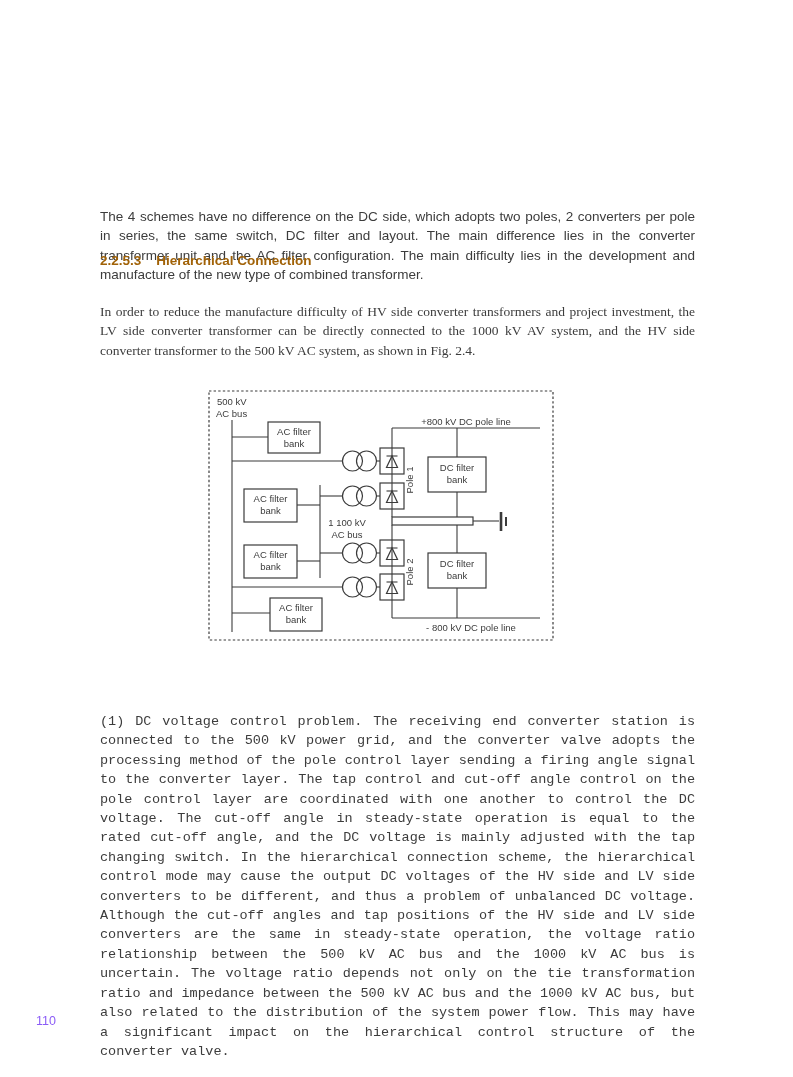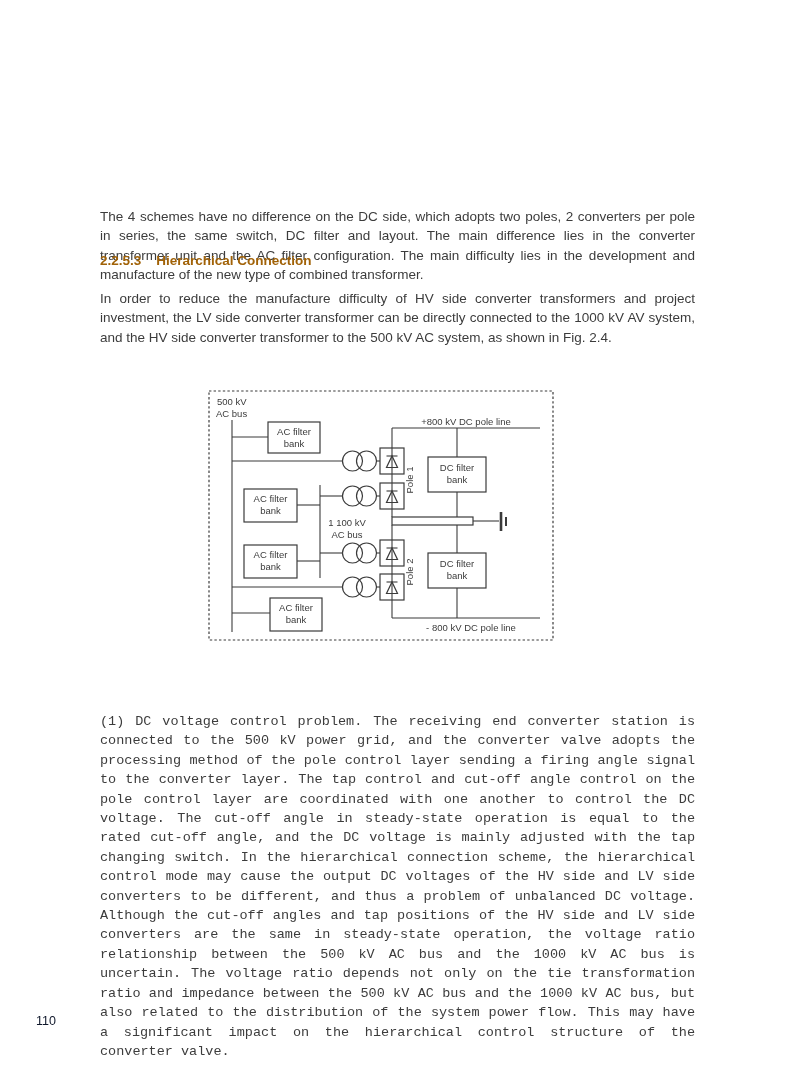--- a/index.html
+++ b/index.html
@@ -16,21 +16,21 @@
     left:100px;
     width:595px;
     font-size:13.5px;
     line-height:19.4px;
     text-align:justify;
     color:#3c3c3c;
     margin:0;
   }
   #p1{top:105px;}
   #p2{top:163px;margin-top:44px;}
-  #p3{top:289px;}
+  #p3{top:302px;font-family:Liberation Serif, serif;}
   #p4{top:712px;font-family:Liberation Mono, monospace;}
   .section-heading{
     position:absolute;
     left:100px;top:253px;
     font-size:13.5px;
     font-weight:bold;
     color:#a16207;
   }
   .section-heading .sec-num{margin-right:15px;}
   .figure-wrap{
@@ -44,21 +44,21 @@
     width:360px;
     text-align:center;
     font-size:12.5px;
     font-weight:bold;
   }
   .figure-caption .cap-label{margin-right:14px;}
   .page-number{
     position:absolute;
     left:36px;top:1014px;
     font-size:12.5px;
-    color:#0f172a;
+    color:#8b5cf6;
   }
   svg text{
     font-family:"Liberation Sans", sans-serif;
     font-size:9.5px;
     fill:#3b3b3b;
   }
   svg .shape{stroke:#3b3b3b;stroke-width:1.2;fill:none;}
   svg .wire{stroke:#3b3b3b;stroke-width:1.1;fill:none;}
   svg .whitebox{stroke:#3b3b3b;stroke-width:1.2;fill:#ffffff;}
 </style>

